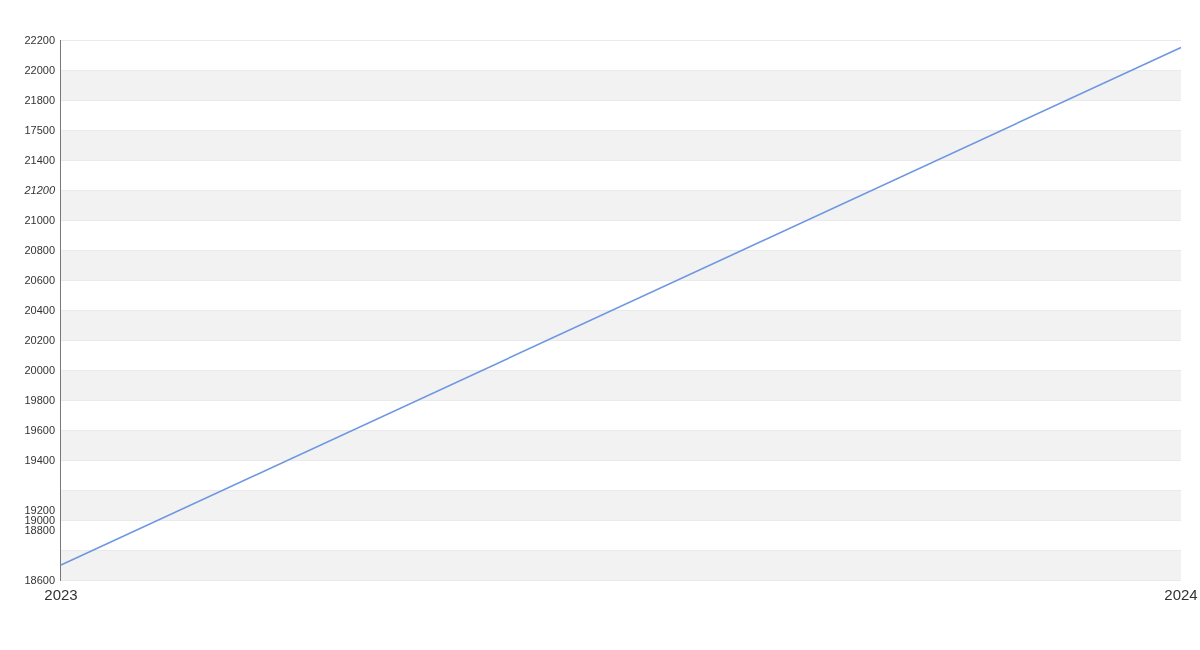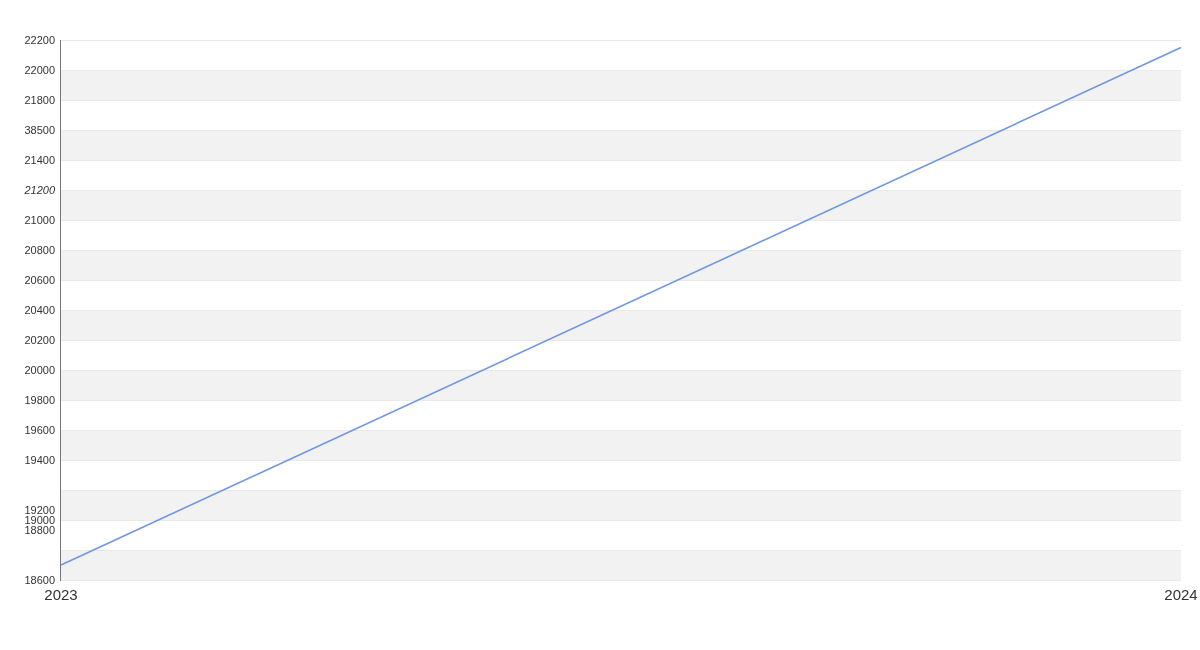--- a/index.html
+++ b/index.html
@@ -115,21 +115,21 @@
       <div class="ytick" style="top: 240px;">20600</div>
       <div class="grid" style="top: 210px;"></div>
       <div class="ytick" style="top: 210px;">20800</div>
       <div class="grid" style="top: 180px;"></div>
       <div class="ytick" style="top: 180px;">21000</div>
       <div class="grid" style="top: 150px;"></div>
       <div class="ytick" style="top: 150px; font-style: italic;">21200</div>
       <div class="grid" style="top: 120px;"></div>
       <div class="ytick" style="top: 120px;">21400</div>
       <div class="grid" style="top: 90px;"></div>
-      <div class="ytick" style="top: 90px;">38500</div>
+      <div class="ytick" style="top: 90px;">17500</div>
       <div class="grid" style="top: 60px;"></div>
       <div class="ytick" style="top: 60px;">21800</div>
       <div class="grid" style="top: 30px;"></div>
       <div class="ytick" style="top: 30px;">22000</div>
       <div class="grid" style="top: 0px;"></div>
       <div class="ytick" style="top: 0px;">22200</div>
       <div class="xtick" style="left: 0px;">2023</div>
       <div class="xtick" style="left: 1120px;">2024</div>
       <svg class="line" id="svg-line" preserveAspectRatio="none" viewBox="0 0 1120 540">
         <polyline points="0,525 1120,7.5" fill="none" stroke="#6f97e0" stroke-width="1.6"></polyline>

